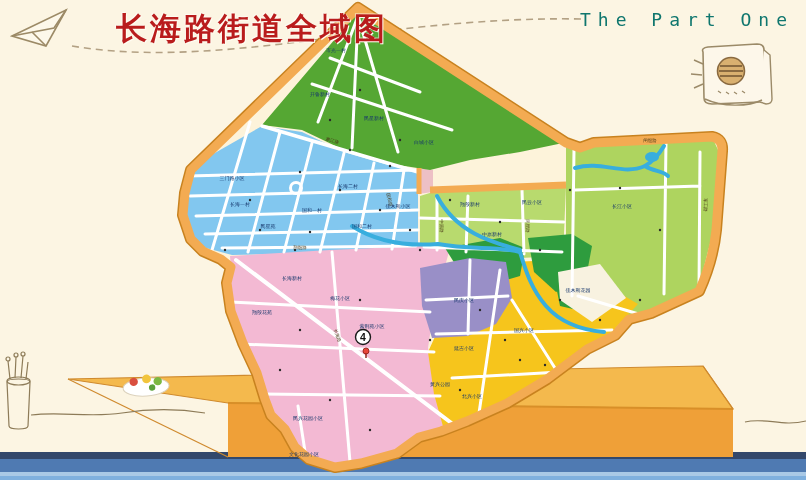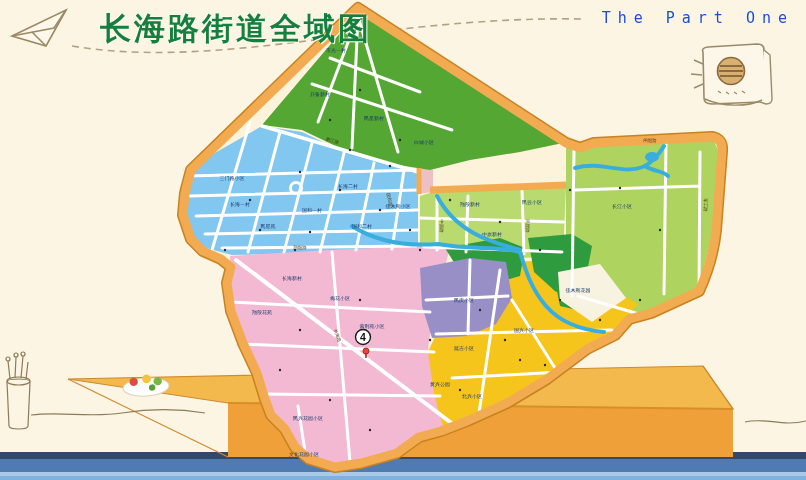--- a/index.html
+++ b/index.html
@@ -1,23 +1,23 @@
 <!DOCTYPE html>
 <html><head>
 <meta charset="utf-8">
 <style>
   html,body{margin:0;padding:0;background:#e8e0cc;}
   .scene{position:relative;width:806px;height:480px;overflow:hidden;background:#fcf5e3;
          font-family:"Liberation Sans",sans-serif;}
   .scene svg{position:absolute;left:0;top:0;}
-  .page-title{position:absolute;left:100px;top:8px;font-family:"Liberation Serif",serif;
-      font-weight:bold;font-size:31px;letter-spacing:3px;color:#15803d;
+  .page-title{position:absolute;left:116px;top:8px;font-family:"Liberation Serif",serif;
+      font-weight:bold;font-size:31px;letter-spacing:3px;color:#b91c1c;
       text-shadow:1px 1px 0 #fffdf2,-1px -1px 0 rgba(255,255,255,.55);white-space:nowrap;}
   .part-one{position:absolute;right:12px;top:9px;font-family:"DejaVu Sans Mono",monospace;
-      font-size:15px;letter-spacing:7px;color:#1d4ed8;white-space:nowrap;}
+      font-size:18px;letter-spacing:7px;color:#0f766e;white-space:nowrap;}
   .map-label{font-family:"Liberation Sans",sans-serif;}
 </style>
 </head>
 <body>
 
 <div class="scene">
 
 <svg width="806" height="480" viewBox="0 0 806 480">
 
   <g>

